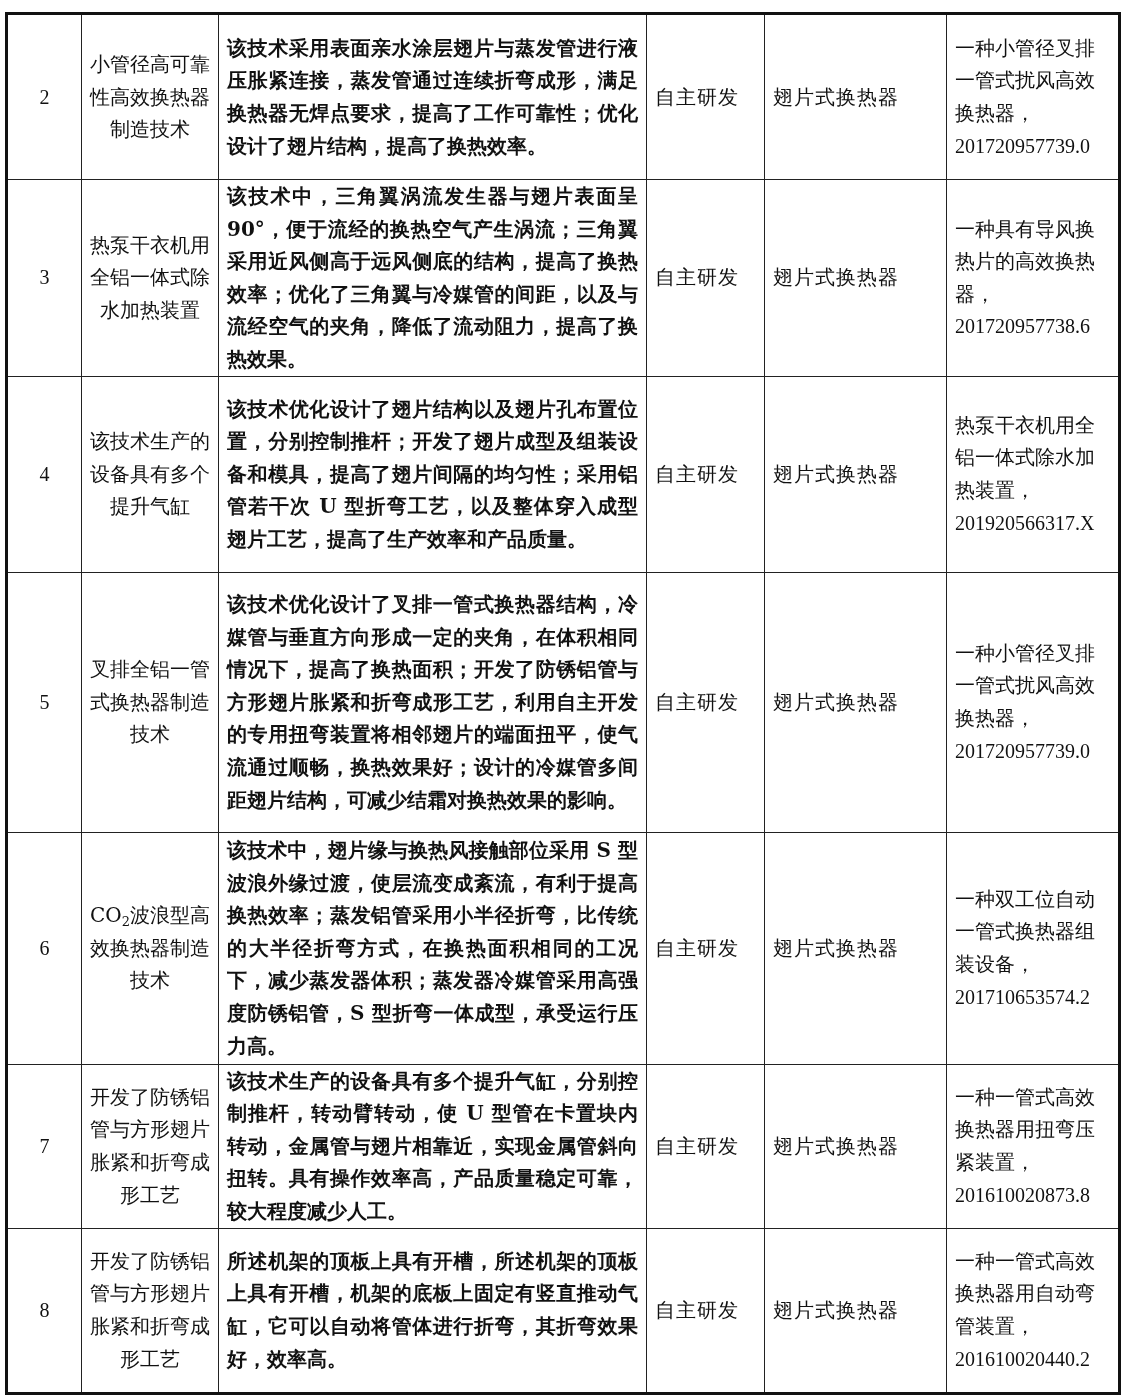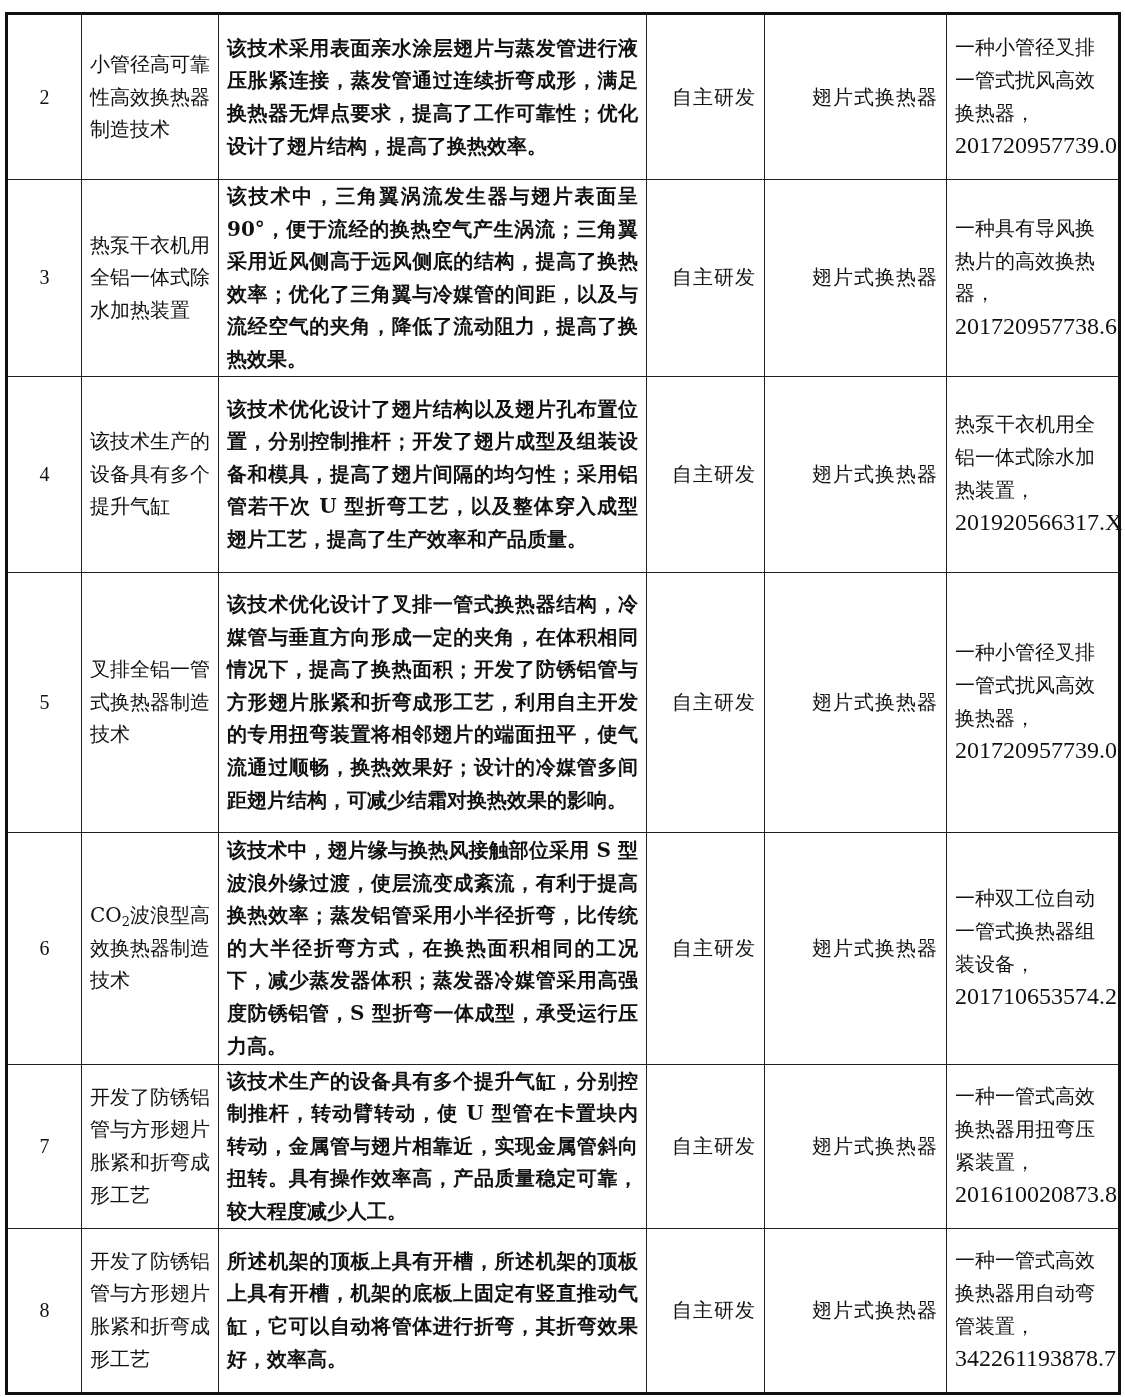--- a/index.html
+++ b/index.html
@@ -8,25 +8,25 @@
     table.tech {
       position: absolute; left: 5px; top: 12px;
       width: 1113px; border-collapse: collapse; table-layout: fixed;
       border: 3px solid #111;
     }
     table.tech td {
       border: 1.5px solid #222; vertical-align: middle; padding: 0 8px;
       font-size: 20px; line-height: 32.6px;
     }
     td.no { text-align: center; font-family: "Liberation Serif", serif; font-size: 21px; }
-    td.name { text-align: left; padding-left: 10px; padding-right: 6px; }
+    td.name { text-align: center; padding-left: 10px; padding-right: 6px; }
     td.desc { text-align: justify; padding-left: 10px; padding-right: 8px; font-weight: bold; }
-    td.src, td.prod { text-align: right; letter-spacing: 1px; }
+    td.src, td.prod { text-align: left; letter-spacing: 1px; }
     td.patent { text-align: left; padding: 0 10px; }
-    .pnum { font-family: "Liberation Serif", serif; font-size: 24px; letter-spacing: 0; }
+    .pnum { font-family: "Liberation Serif", serif; font-size: 20px; letter-spacing: 0; }
     sub { font-size: 13px; vertical-align: -4px; line-height: 0; }
   </style>
 </head>
 <body>
 
 <table class="tech">
   <colgroup>
     <col style="width:75px">
     <col style="width:137px">
     <col style="width:428px">
@@ -102,17 +102,17 @@
       </td>
     </tr>
     <tr style="height:165px">
       <td class="no">8</td>
       <td class="name">开发了防锈铝管与方形翅片胀紧和折弯成形工艺</td>
       <td class="desc">所述机架的顶板上具有开槽，所述机架的顶板上具有开槽，机架的底板上固定有竖直推动气缸，它可以自动将管体进行折弯，其折弯效果好，效率高。</td>
       <td class="src">自主研发</td>
       <td class="prod">翅片式换热器</td>
       <td class="patent">
         <span>一种一管式高效换热器用自动弯管装置，</span><br>
-        <span class="pnum">342261193878.7</span>
+        <span class="pnum">201610020440.2</span>
       </td>
     </tr>
   </tbody>
 </table>
 
 </body></html>

